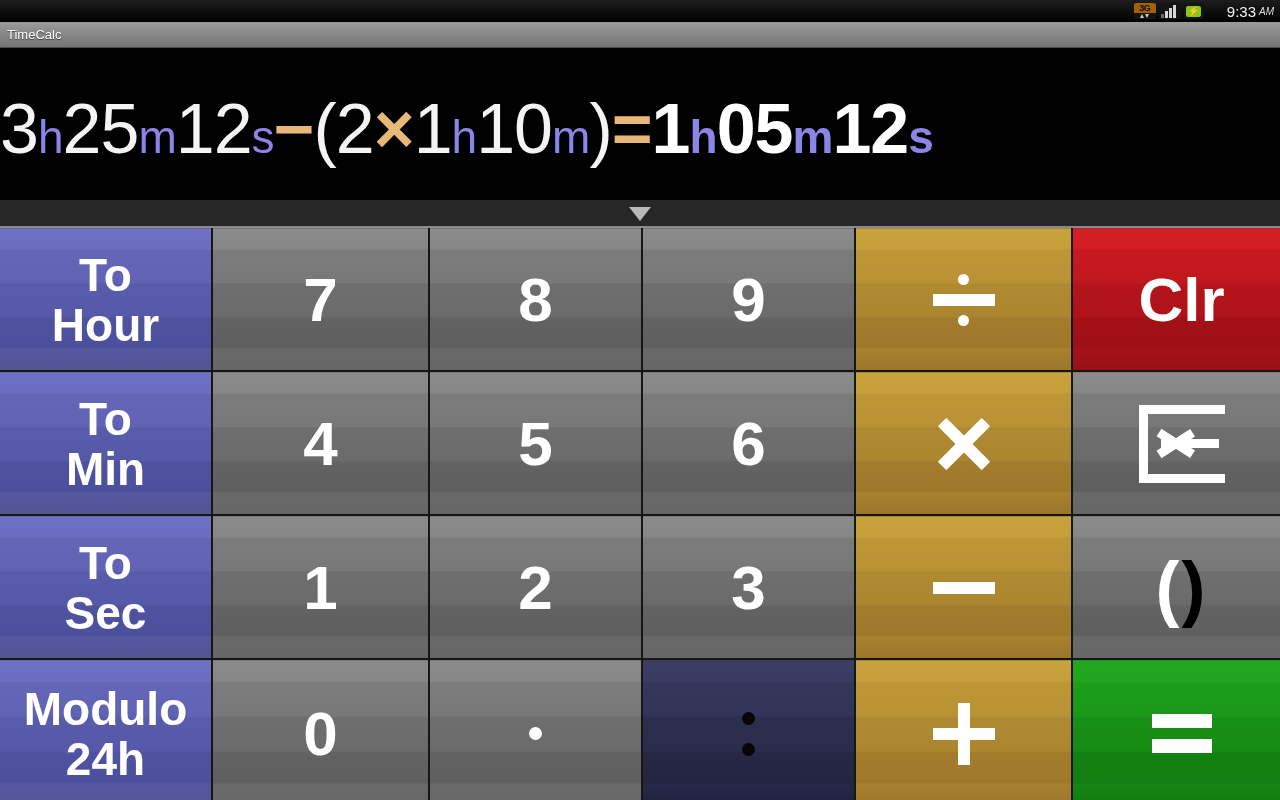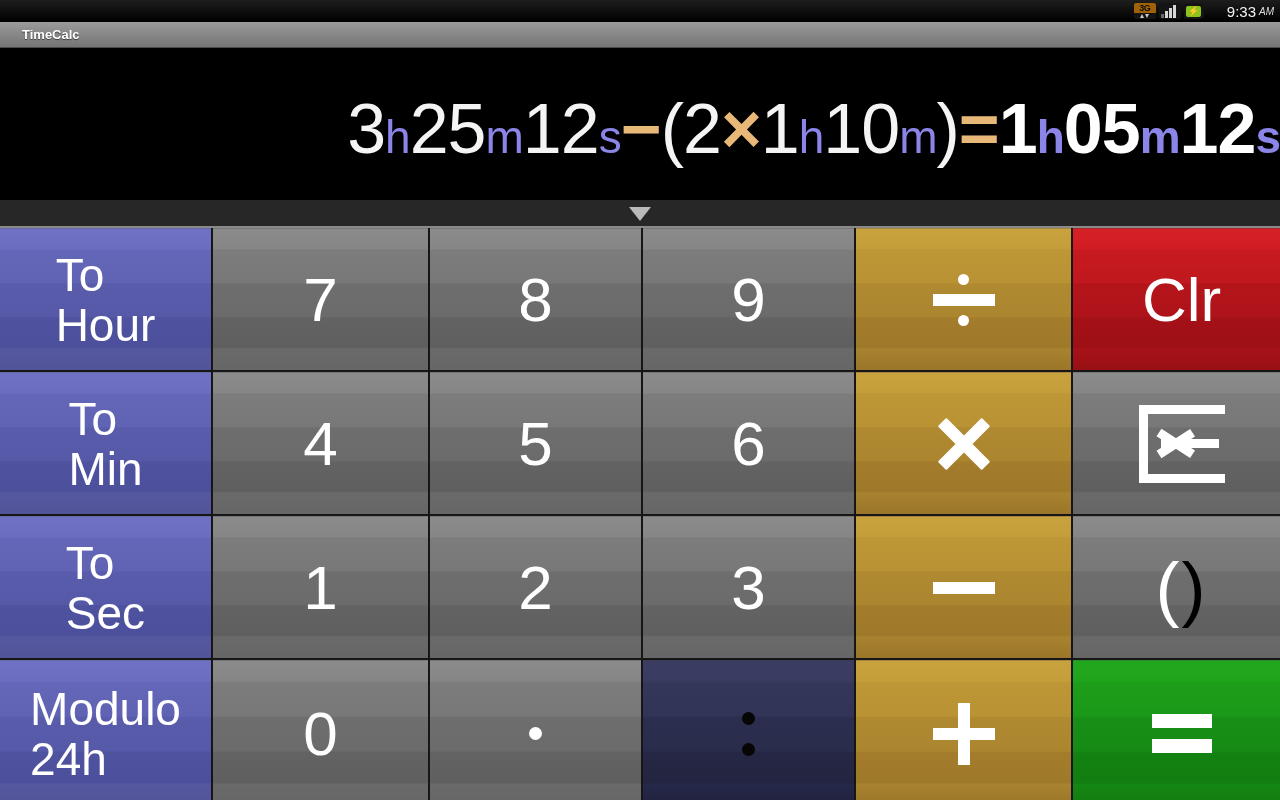--- a/index.html
+++ b/index.html
@@ -47,34 +47,33 @@
   #clock{ color:#f2f2f2; font-size:15px; margin-left:23px; font-weight:normal; }
   #ampm{ color:#dcdcdc; font-size:10px; margin-left:3px;font-style:italic; }
 
   
   #titlebar{
     position:absolute; left:0; top:22px; width:1280px; height:26px;
     background:linear-gradient(to bottom,#9b9b9b 0%,#8b8b8b 40%,#757575 100%);
     border-bottom:1px solid #4a4a4a;
     display:flex; align-items:center;
   }
-  #apptitle{ color:#ffffff; font-size:13px; font-weight:bold; padding-left:22px;
+  #apptitle{ color:#ffffff; font-size:13px; font-weight:normal; padding-left:7px;
              text-shadow:0 1px 1px rgba(0,0,0,.55); }
 
   
   #display{
     position:absolute; left:0; top:48px; width:1280px; height:152px;
     background:#000; overflow:hidden;
   }
   #expr{
     position:absolute; left:0; right:0; top:46px;
-    text-align:right; white-space:nowrap;
+    text-align:left; white-space:nowrap;
     font-size:70px; line-height:70px; color:#ffffff;
     letter-spacing:-1px;
-    padding-left:28px;
   }
   #expr .num{ color:#f4f4f4; }
   #expr .unit{ color:#8b85e8; font-size:46px; }
   #expr .op{ color:#e8b878; font-weight:bold; }
   #expr .par{ color:#f4f4f4; }
   #expr .res{ font-weight:bold; color:#ffffff; }
   #expr .resunit{ font-weight:bold; color:#8b85e8; font-size:46px; }
 
   
   #handlebar{
@@ -98,23 +97,23 @@
     position:absolute; left:0; top:228px; width:1280px; height:572px;
     display:grid;
     grid-template-columns:211px 215px 211px 211px 215px 217px;
     grid-template-rows:142px 142px 142px 146px;
     gap:2px;
     background:#161616;
   }
   .key{
     position:relative;
     display:flex; align-items:center; justify-content:center;
-    color:#fff; user-select:none;
+    color:#fff; text-align:center; user-select:none;
     border-top:1px solid rgba(255,255,255,.12);
-    font-size:62px; line-height:1.02; font-weight:normal;
+    font-size:62px; line-height:1.02; font-weight:bold;
     overflow:hidden;
   }
   .key .lbl2{ font-size:46px; line-height:50px; }
 
   
   .k-gray{
     background:linear-gradient(to bottom,
       #8b8b8b 0%, #868686 14%,
       #7c7c7c 15%, #787878 38%,
       #6e6e6e 39%, #6b6b6b 62%,

